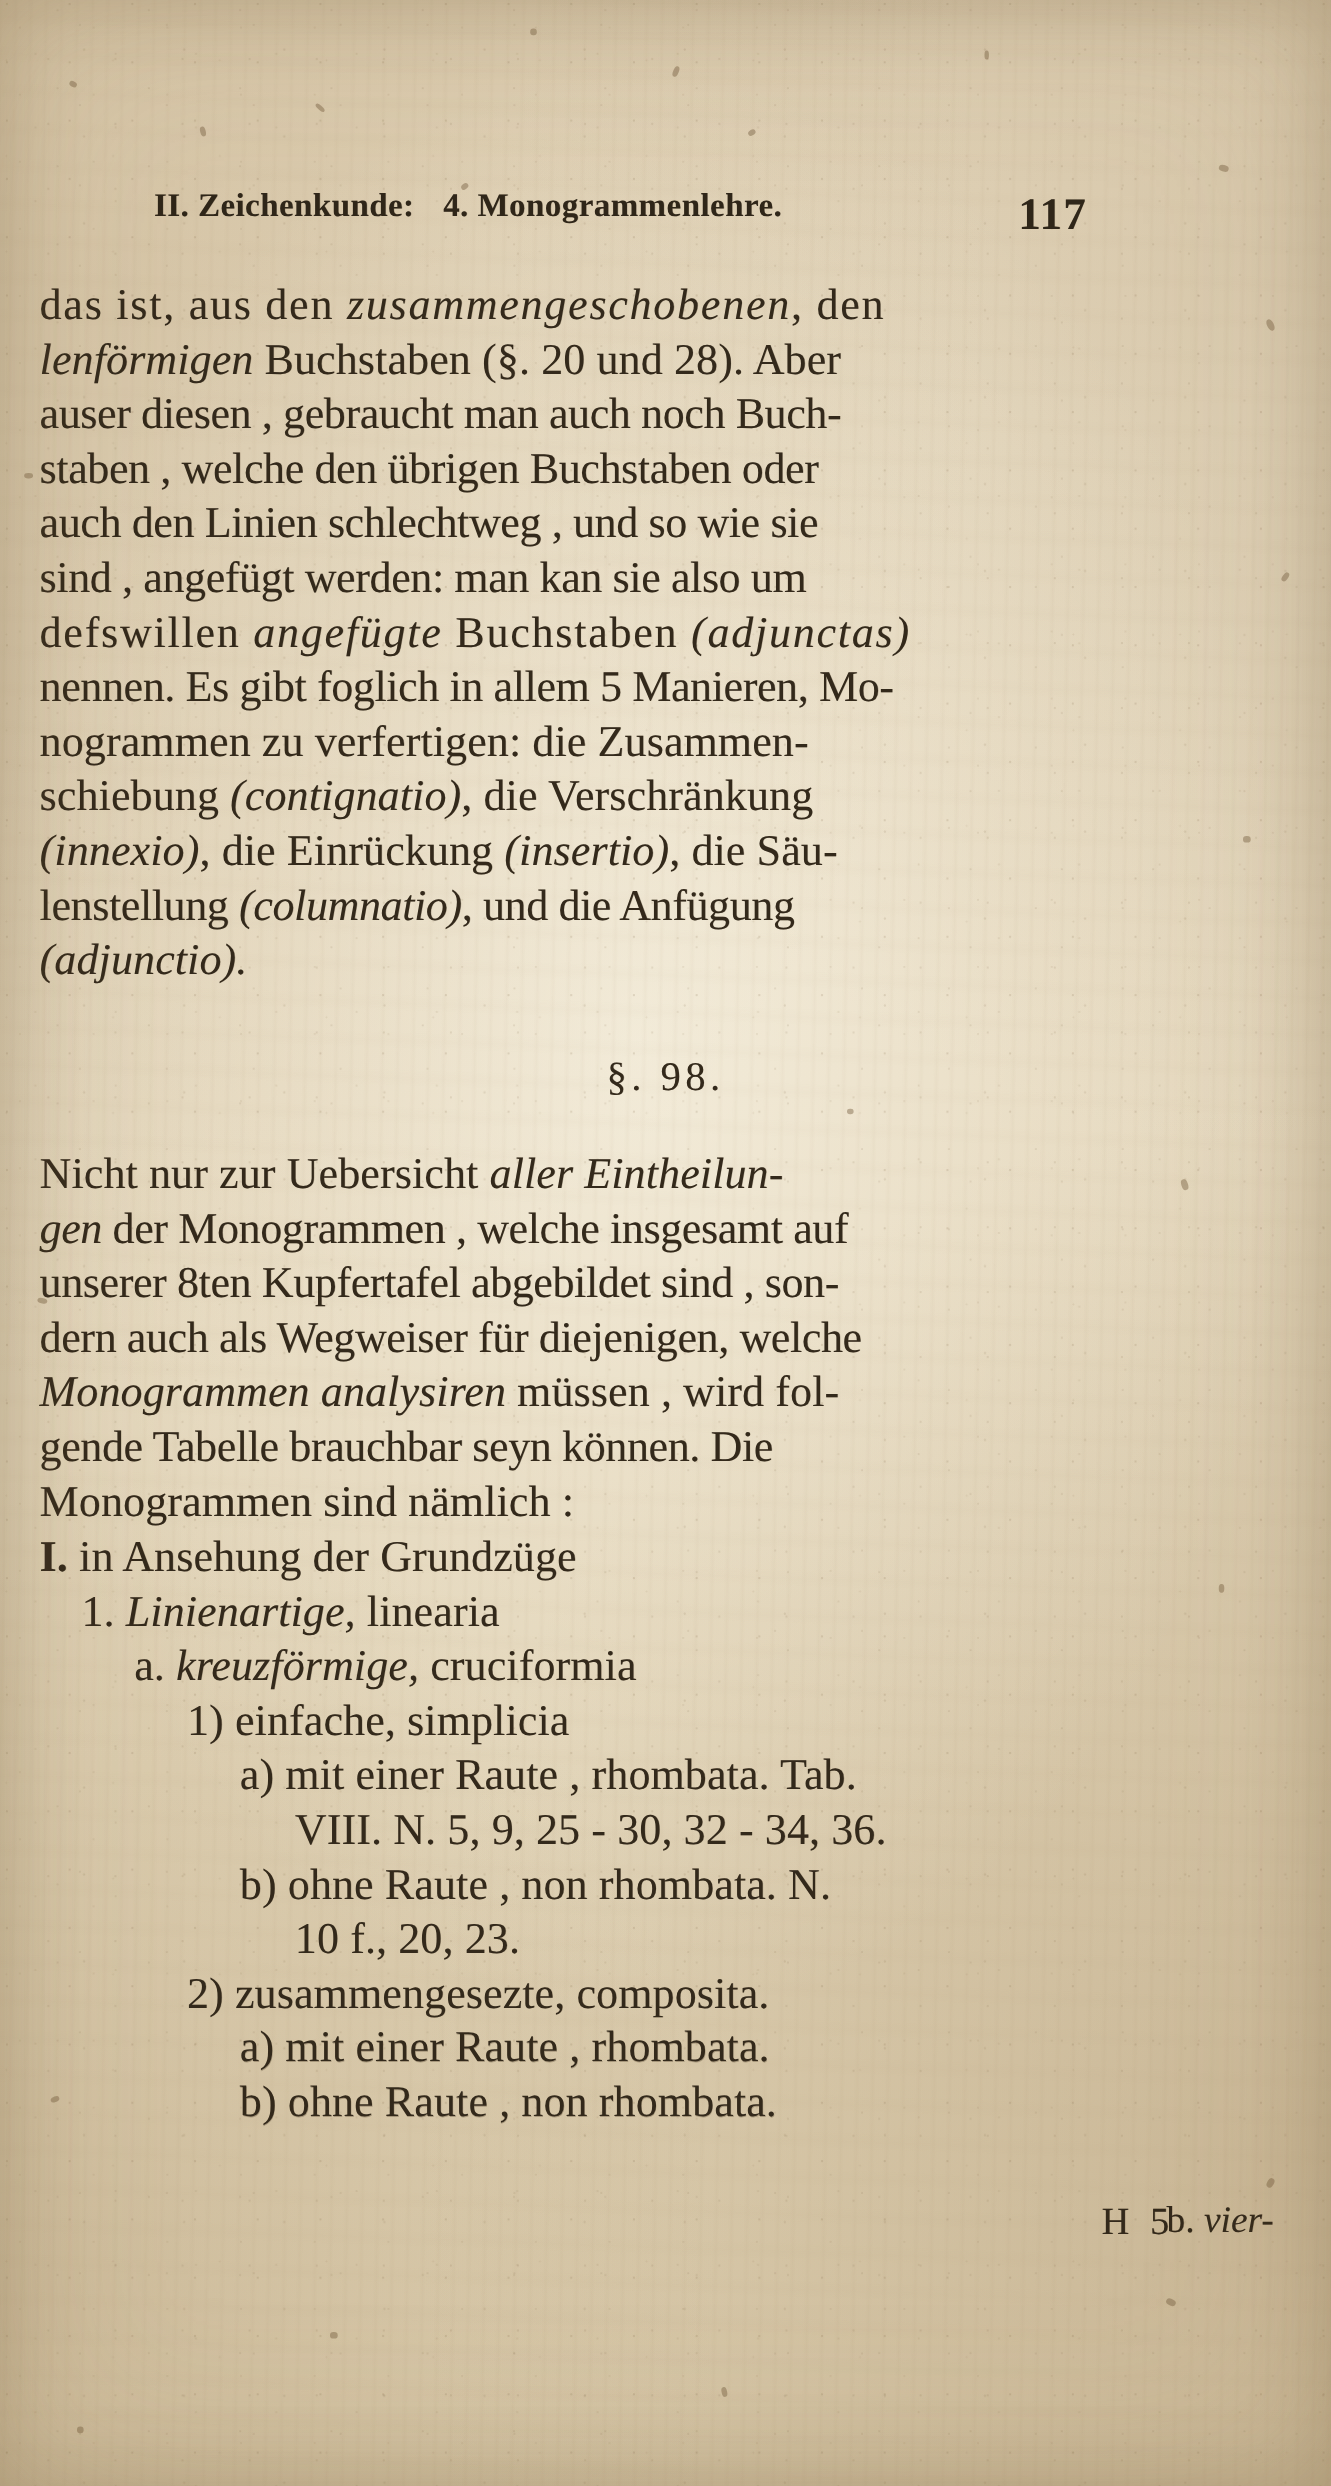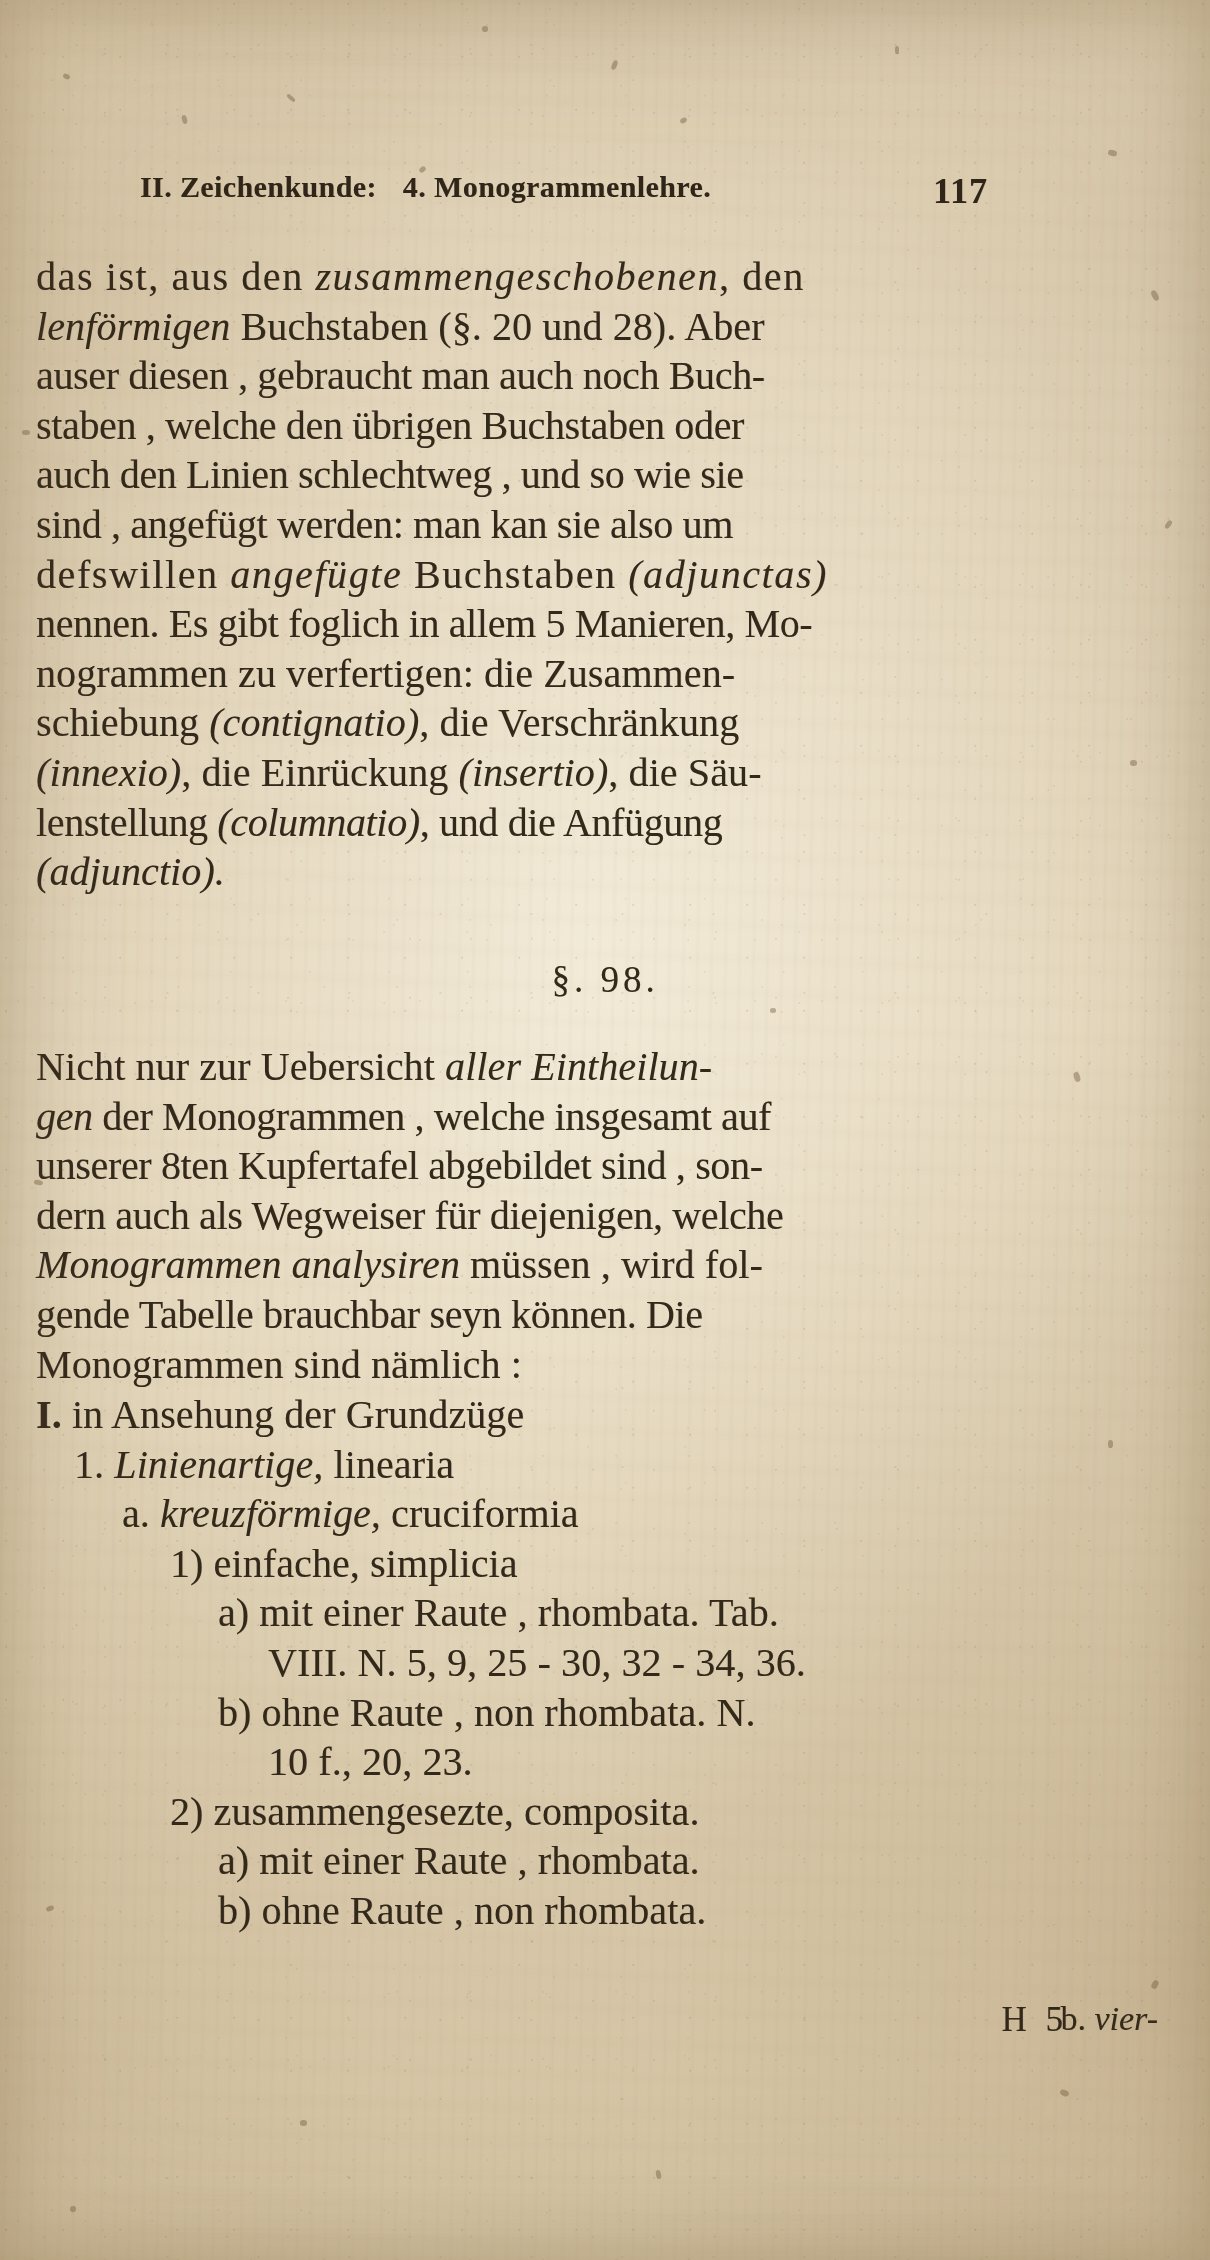--- a/index.html
+++ b/index.html
@@ -87,21 +87,21 @@
   }
   .running-head .rh-gap {
     display: inline-block;
     width: 26px;
   }
   .running-head .rh-page {
     position: absolute;
     right: 52px;
     top: 0;
     font-weight: 700;
-    font-size: 36px;
+    font-size: 41px;
     letter-spacing: 1px;
   }
 
   .body-block {
     position: absolute;
     left: 36px;
     top: 252px;
     width: 1008px;
   }
 

